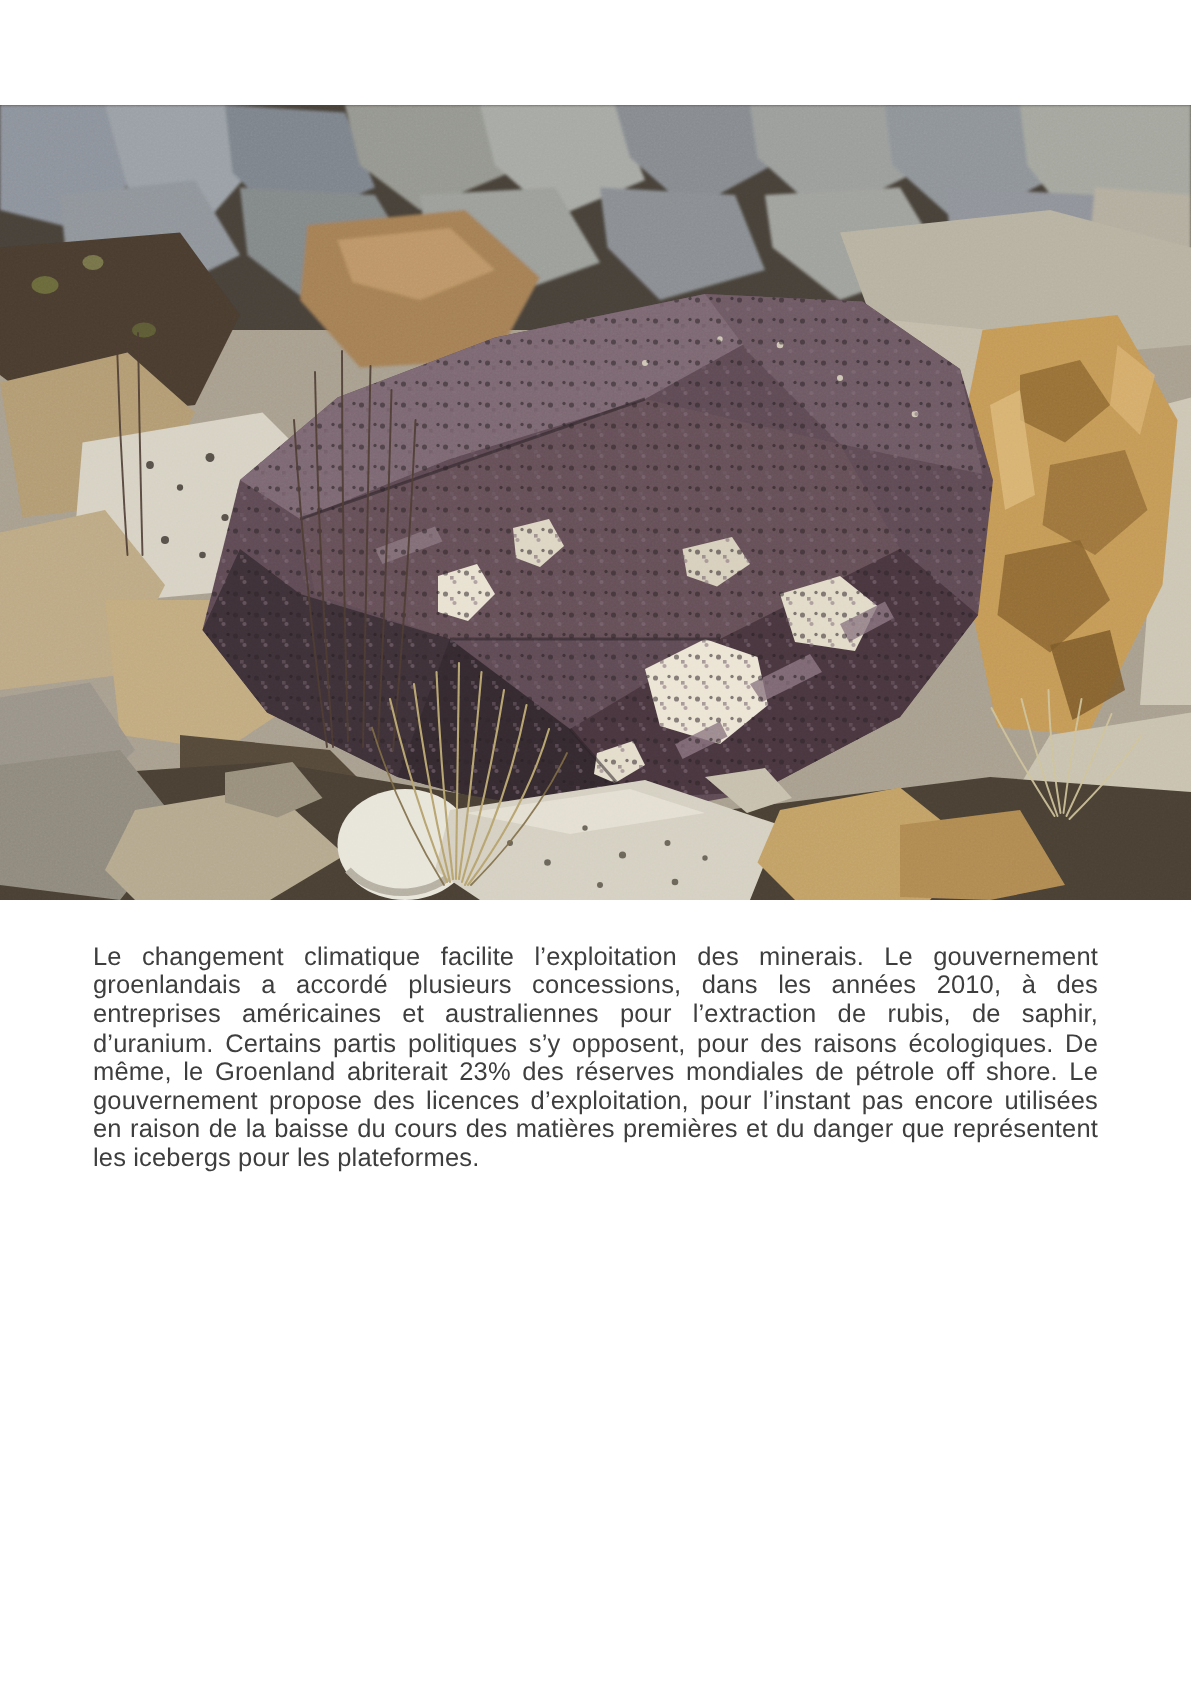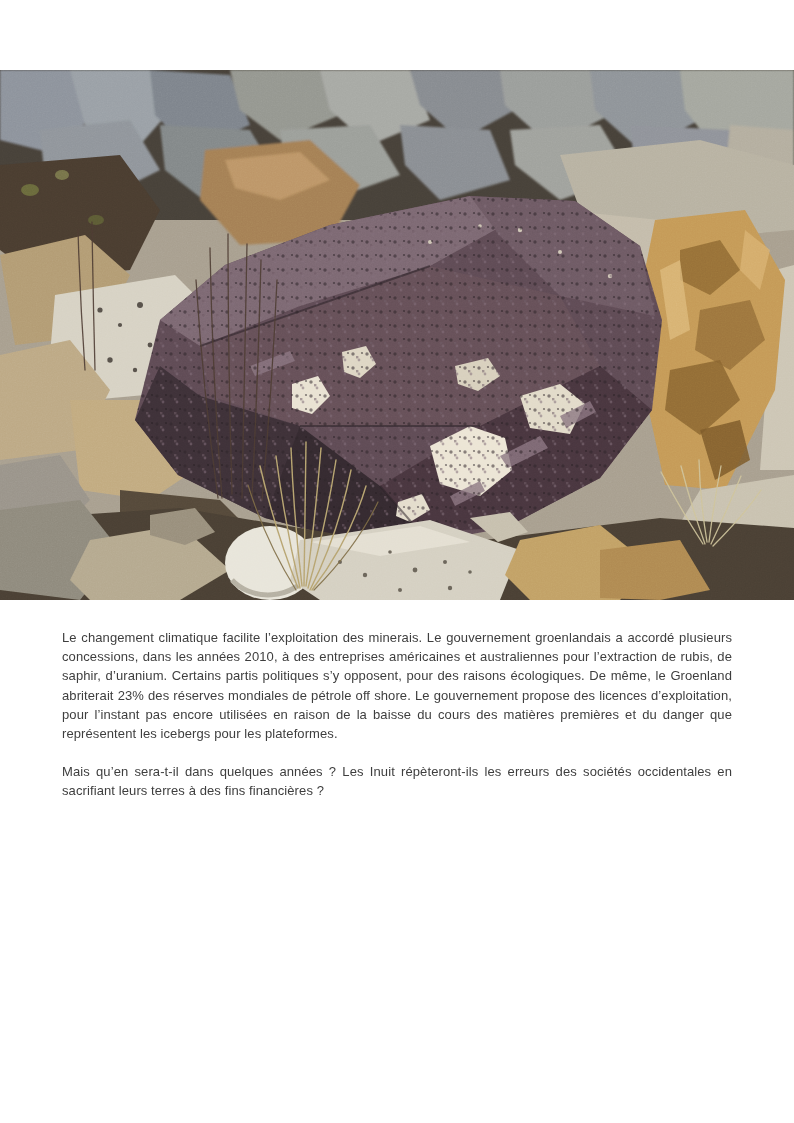--- a/index.html
+++ b/index.html
@@ -11,21 +11,21 @@
     font-family:"Liberation Sans", sans-serif;
   }
   .photo{
     position:absolute;left:0;top:70px;width:794px;height:530px;
     overflow:hidden;
   }
   .photo svg{display:block;width:794px;height:530px;}
   .article{
     position:absolute;left:62px;top:628px;width:670px;
     color:var(--text-color,#3e3e3e);
-    font-size:13px;line-height:19.2px;
+    font-size:17px;line-height:19.2px;
     text-align:justify;
     letter-spacing:0.1px;
   }
   .article p{margin:0;}
   .article p + p{margin-top:19px;}
 </style>
 </head>
 <body>
 
 <div class="page">
@@ -220,16 +220,15 @@
           <path d="M713,476 Q745,444 761,420"></path>
         </g>
       </g>
 
       <rect x="0" y="0" width="794" height="530" filter="url(#grain)" opacity="0.28" style="mix-blend-mode:overlay"></rect>
     </svg>
   </figure>
 
   <div class="article">
     <p>Le changement climatique facilite l’exploitation des minerais. Le gouvernement groenlandais a accordé plusieurs concessions, dans les années 2010, à des entreprises américaines et australiennes pour l’extraction de rubis, de saphir, d’uranium. Certains partis politiques s’y opposent, pour des raisons écologiques. De même, le Groenland abriterait 23% des réserves mondiales de pétrole off shore. Le gouvernement propose des licences d’exploitation, pour l’instant pas encore utilisées en raison de la baisse du cours des matières premières et du danger que représentent les icebergs pour les plateformes.</p>
-    <p>Mais qu’en sera-t-il dans quelques années ? Les Inuit répèteront-ils les erreurs des sociétés occidentales en sacrifiant leurs terres à des fins financières ?</p>
   </div>
 
 </div>
 
 </body></html>

